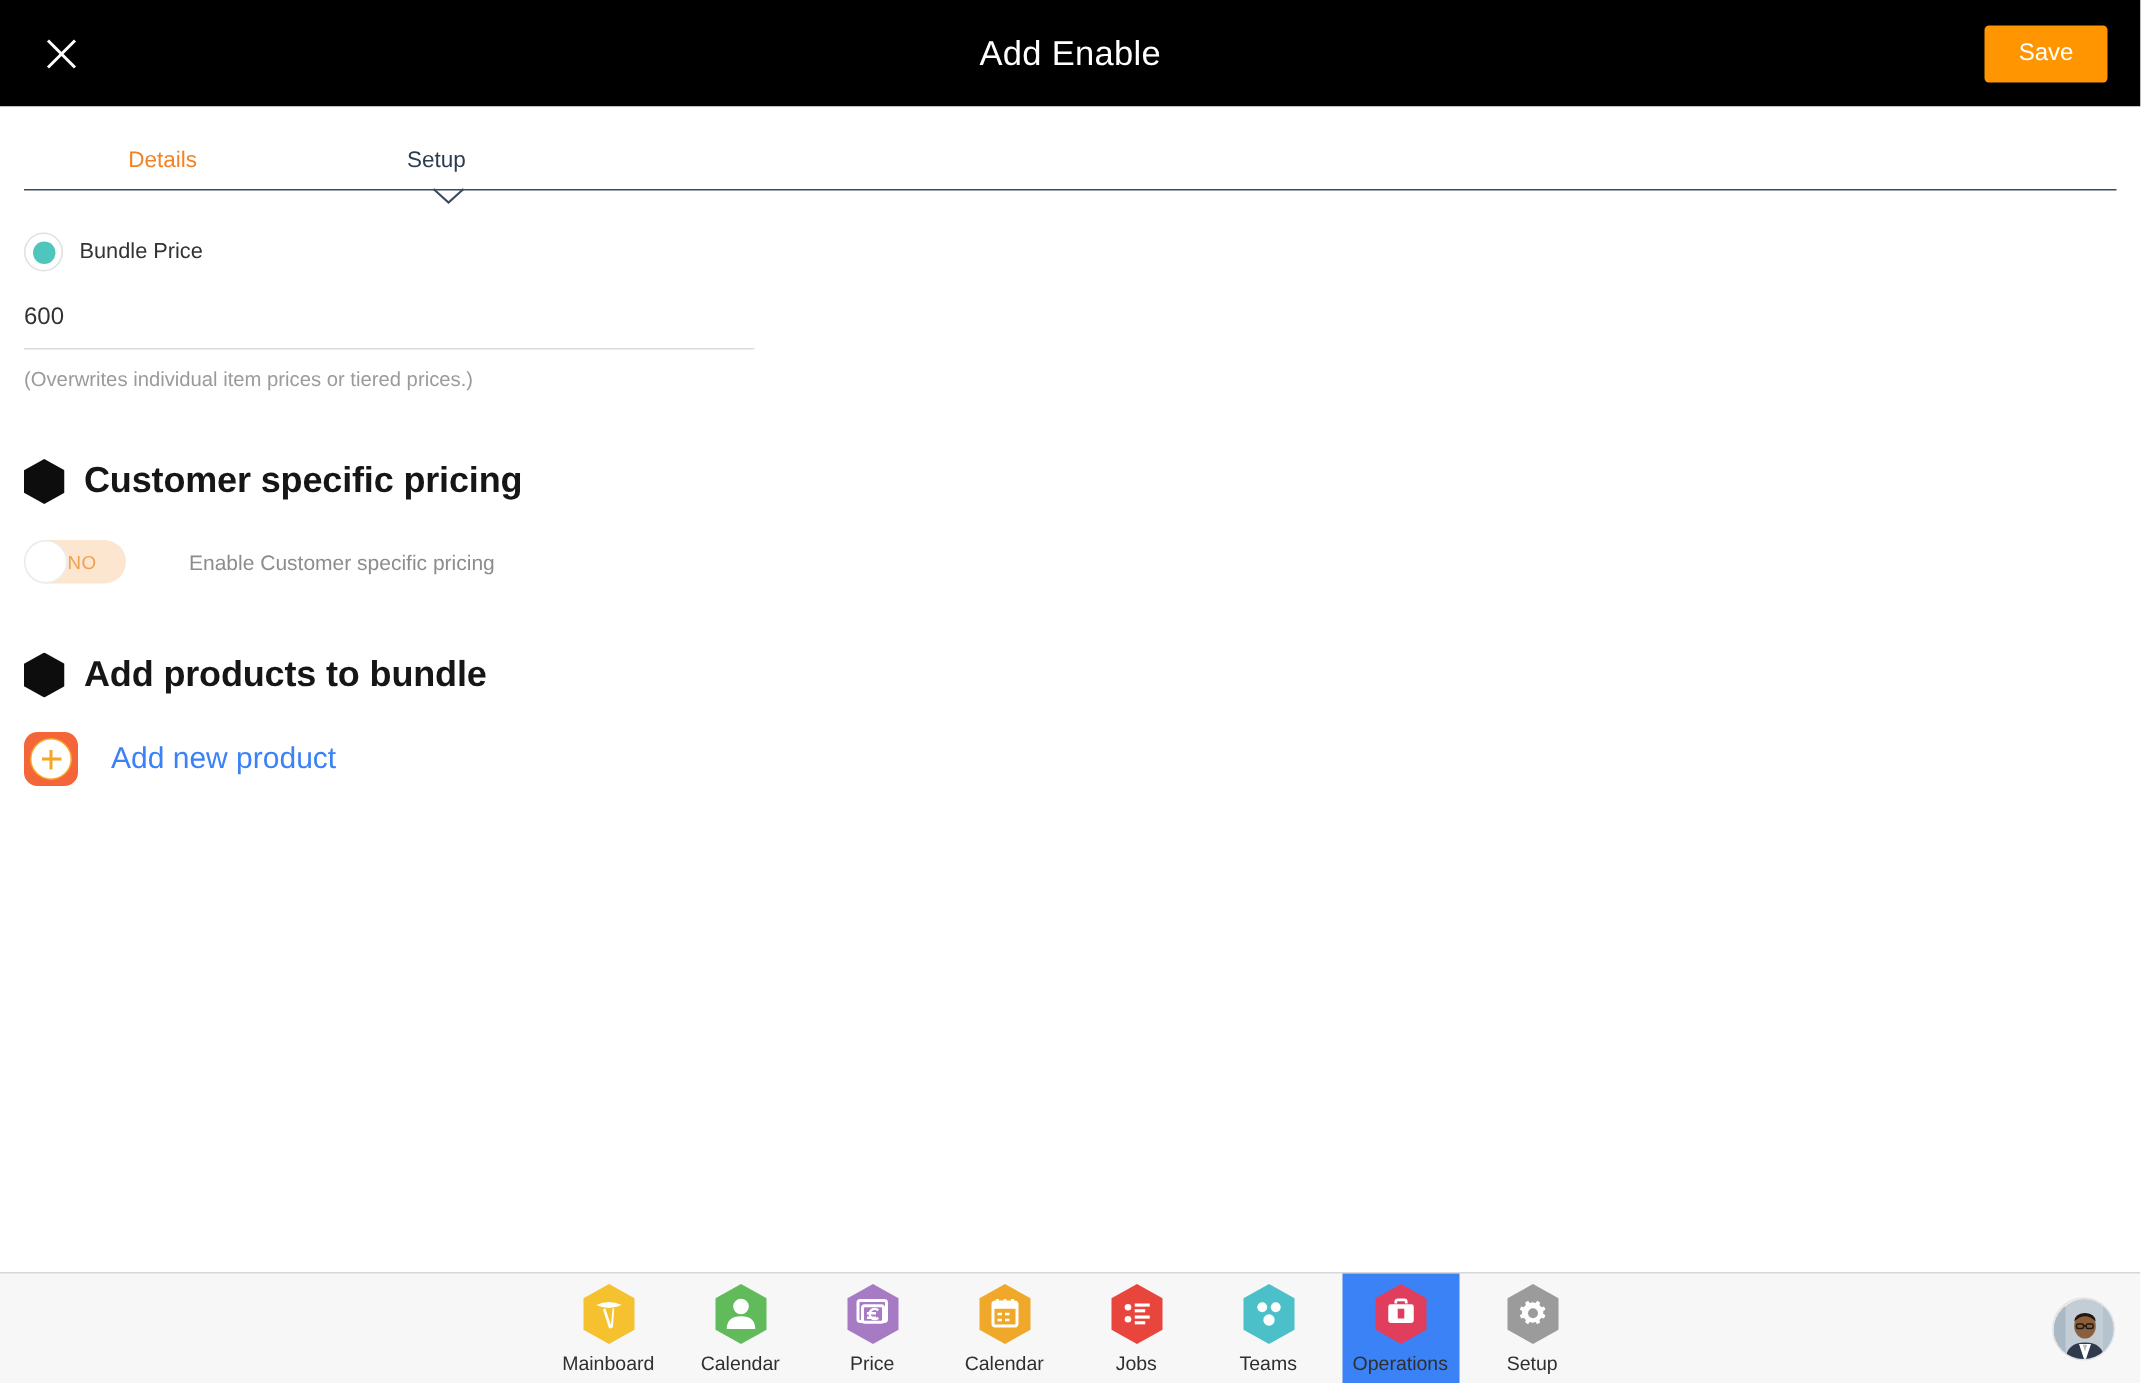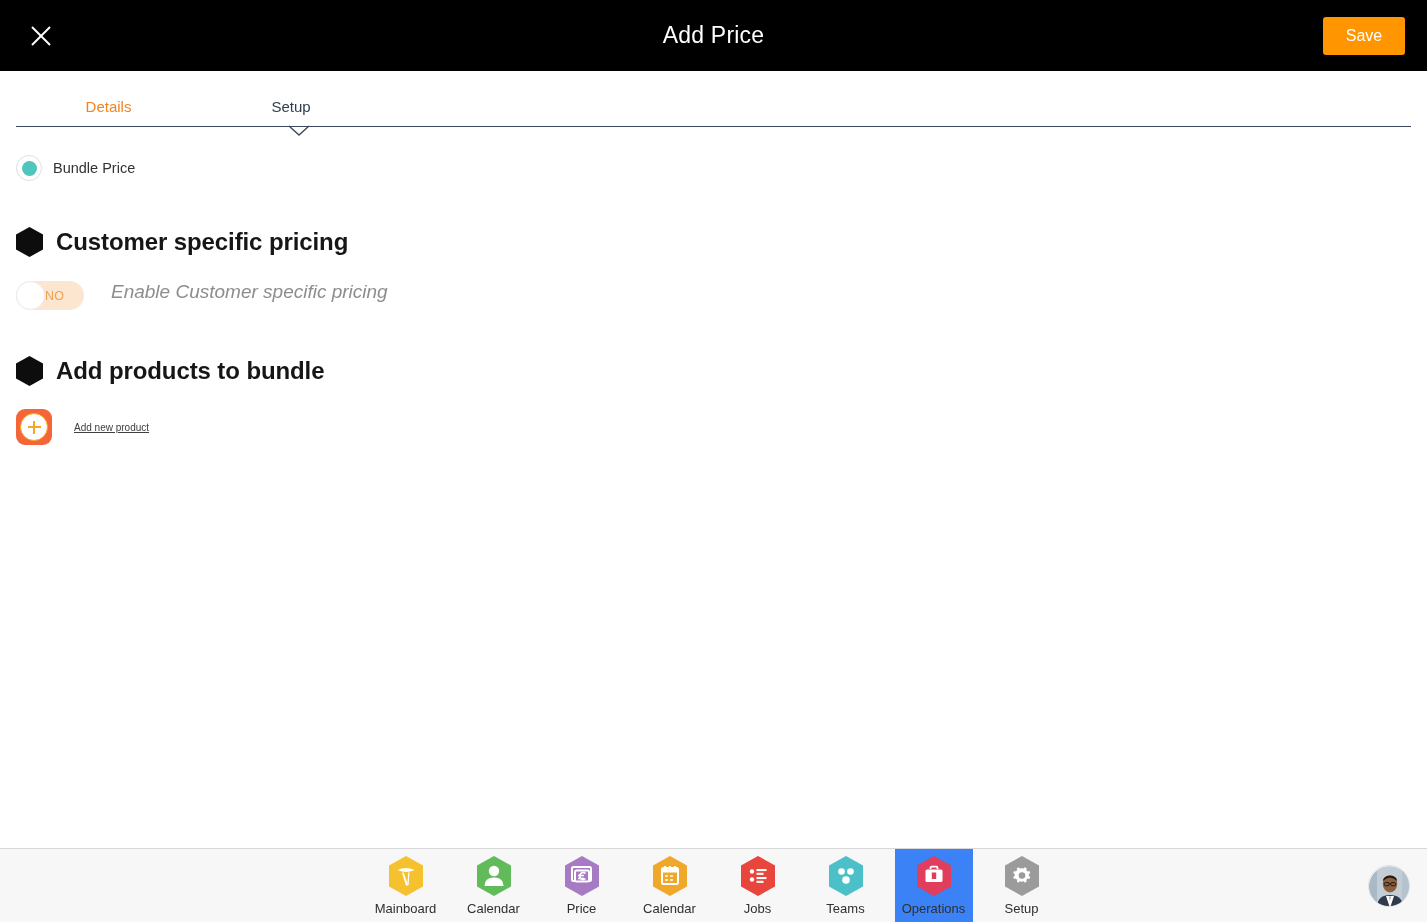--- a/index.html
+++ b/index.html
@@ -170,21 +170,22 @@
   }
   .section-title {
     font-size: 24px;
     font-weight: bold;
     color: #161616;
     letter-spacing: -.1px;
   }
 
   .toggle-row {
     display: flex;
-    gap: 27px;
+    align-items: center;
+    gap: 42px;
     margin-top: 24px;
   }
   .toggle {
     position: relative;
     width: 68px;
     height: 29px;
     border-radius: 15px;
     background: #fce6d0;
     cursor: pointer;
     flex-shrink: 0;
@@ -200,23 +201,22 @@
     border: 1px solid #ececec;
   }
   .toggle-text {
     position: absolute;
     left: 29px;
     font-size: 12.5px;
     color: #f0a050;
     letter-spacing: .3px;
   }
   .toggle-label {
-    font-size: 19px;
+    font-size: 14px;
     color: #8d8d8d;
-    font-style: italic;
   }
 
   .addrow {
     display: flex;
     align-items: center;
     gap: 22px;
     margin-top: 23px;
   }
   .add-btn {
     width: 36px; height: 36px;
@@ -240,24 +240,23 @@
   }
   .add-btn-inner::before,
   .add-btn-inner::after {
     content: "";
     position: absolute;
     background: #f5a623;
   }
   .add-btn-inner::before { width: 13px; height: 1.6px; }
   .add-btn-inner::after  { width: 1.6px; height: 13px; }
   .add-link {
-    font-size: 10px;
-    color: #404040;
-    cursor: pointer;
-    text-decoration: underline;
+    font-size: 20px;
+    color: #3b82f6;
+    cursor: pointer;
   }
 
   
   .bottomnav {
     position: absolute;
     left: 0; bottom: 0;
     width: 1427px;
     height: 74px;
     background: #f7f7f7;
     border-top: 1px solid #d8d8d8;
@@ -304,21 +303,21 @@
 
 <div class="app">
 
   <div class="topbar">
     <div class="close-btn">
       <svg width="24" height="24" viewBox="0 0 24 24">
         <line x1="3" y1="3" x2="21" y2="21" stroke="#ffffff" stroke-width="2"></line>
         <line x1="21" y1="3" x2="3" y2="21" stroke="#ffffff" stroke-width="2"></line>
       </svg>
     </div>
-    <div class="topbar-title">Add Price</div>
+    <div class="topbar-title">Add Enable</div>
     <button class="save-btn">Save</button>
   </div>
 
   <div class="tabs-wrap">
     <div class="tabs">
       <button class="tab tab-details">Details</button>
       <button class="tab tab-setup">Setup</button>
     </div>
     <div class="tabs-rule"></div>
     <svg class="tab-notch" viewBox="0 0 20 10">
@@ -328,20 +327,24 @@
 
   <div class="content">
 
     <div class="radio-row">
       <span class="radio-outer">
         <span class="radio-inner"></span>
       </span>
       <span class="radio-label">Bundle Price</span>
     </div>
 
+    <div class="price-field">
+      <input class="price-input" type="text" value="600" placeholder="Bundle Price" style="">
+      <div class="price-hint">(Overwrites individual item prices or tiered prices.)</div>
+    </div>
 
     <div class="section">
       <div class="section-head">
         <svg class="hexagon" viewBox="0 0 27 30">
           <polygon points="13.5,0 27,7.5 27,22.5 13.5,30 0,22.5 0,7.5" fill="#0d0d0d"></polygon>
         </svg>
         <span class="section-title">Customer specific pricing</span>
       </div>
       <div class="toggle-row">
         <span class="toggle">

